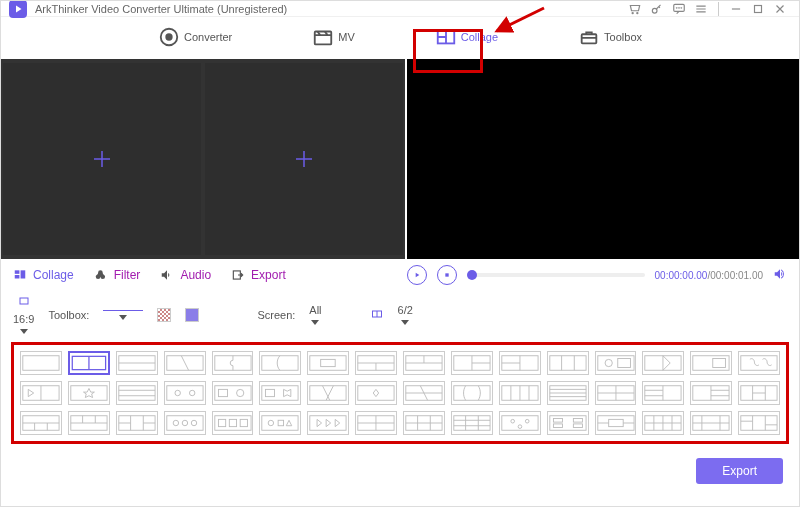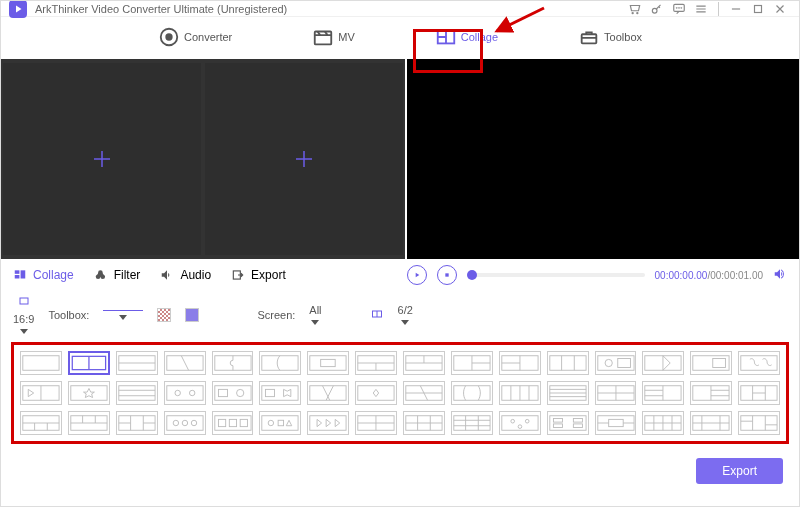--- a/index.html
+++ b/index.html
@@ -28,21 +28,21 @@
 .video-area { display: flex; height: 200px; background: #000; margin-top: 4px; }
 .left-panel { display: flex; width: 406px; background: #333; border-right: 2px solid #fff; }
 .drop-cell { flex: 1; background: #2e2e2e; margin: 4px 2px; display: flex; align-items: center; justify-content: center; cursor: pointer; }
 .drop-cell svg { width: 24px; height: 24px; }
 .right-panel { flex: 1; display: flex; gap: 4px; background: #000; padding: 0 0 0 0; }
 .preview-cell { flex: 1; background: #000; }
 
 
 .toolbar1 { display: flex; align-items: center; padding: 6px 12px; gap: 20px; }
 .toolbar1 .left { display: flex; gap: 20px; align-items: center; }
-.tb-item { display: flex; align-items: center; gap: 6px; cursor: pointer; color: #000000; }
+.tb-item { display: flex; align-items: center; gap: 6px; cursor: pointer; color: #a21caf; }
 .tb-item.active { color: #6b5ce7; }
 .tb-icon { width: 14px; height: 14px; display: flex; align-items: center; justify-content: center; }
 .toolbar1 .right { margin-left: auto; display: flex; align-items: center; gap: 10px; flex: 1; max-width: 380px; }
 .play-btn { width: 20px; height: 20px; border: 1px solid #6b5ce7; border-radius: 50%; display: flex; align-items: center; justify-content: center; color: #6b5ce7; cursor: pointer; }
 .slider { flex: 1; height: 4px; background: #eee; border-radius: 2px; position: relative; }
 .slider-dot { position: absolute; left: 0; top: -3px; width: 10px; height: 10px; border-radius: 50%; background: #6b5ce7; }
 .time-cur { color: #6b5ce7; font-size: 10px; }
 .time-dur { color: #888; font-size: 10px; }
 .vol-icon { color: #6b5ce7; cursor: pointer; }
 

